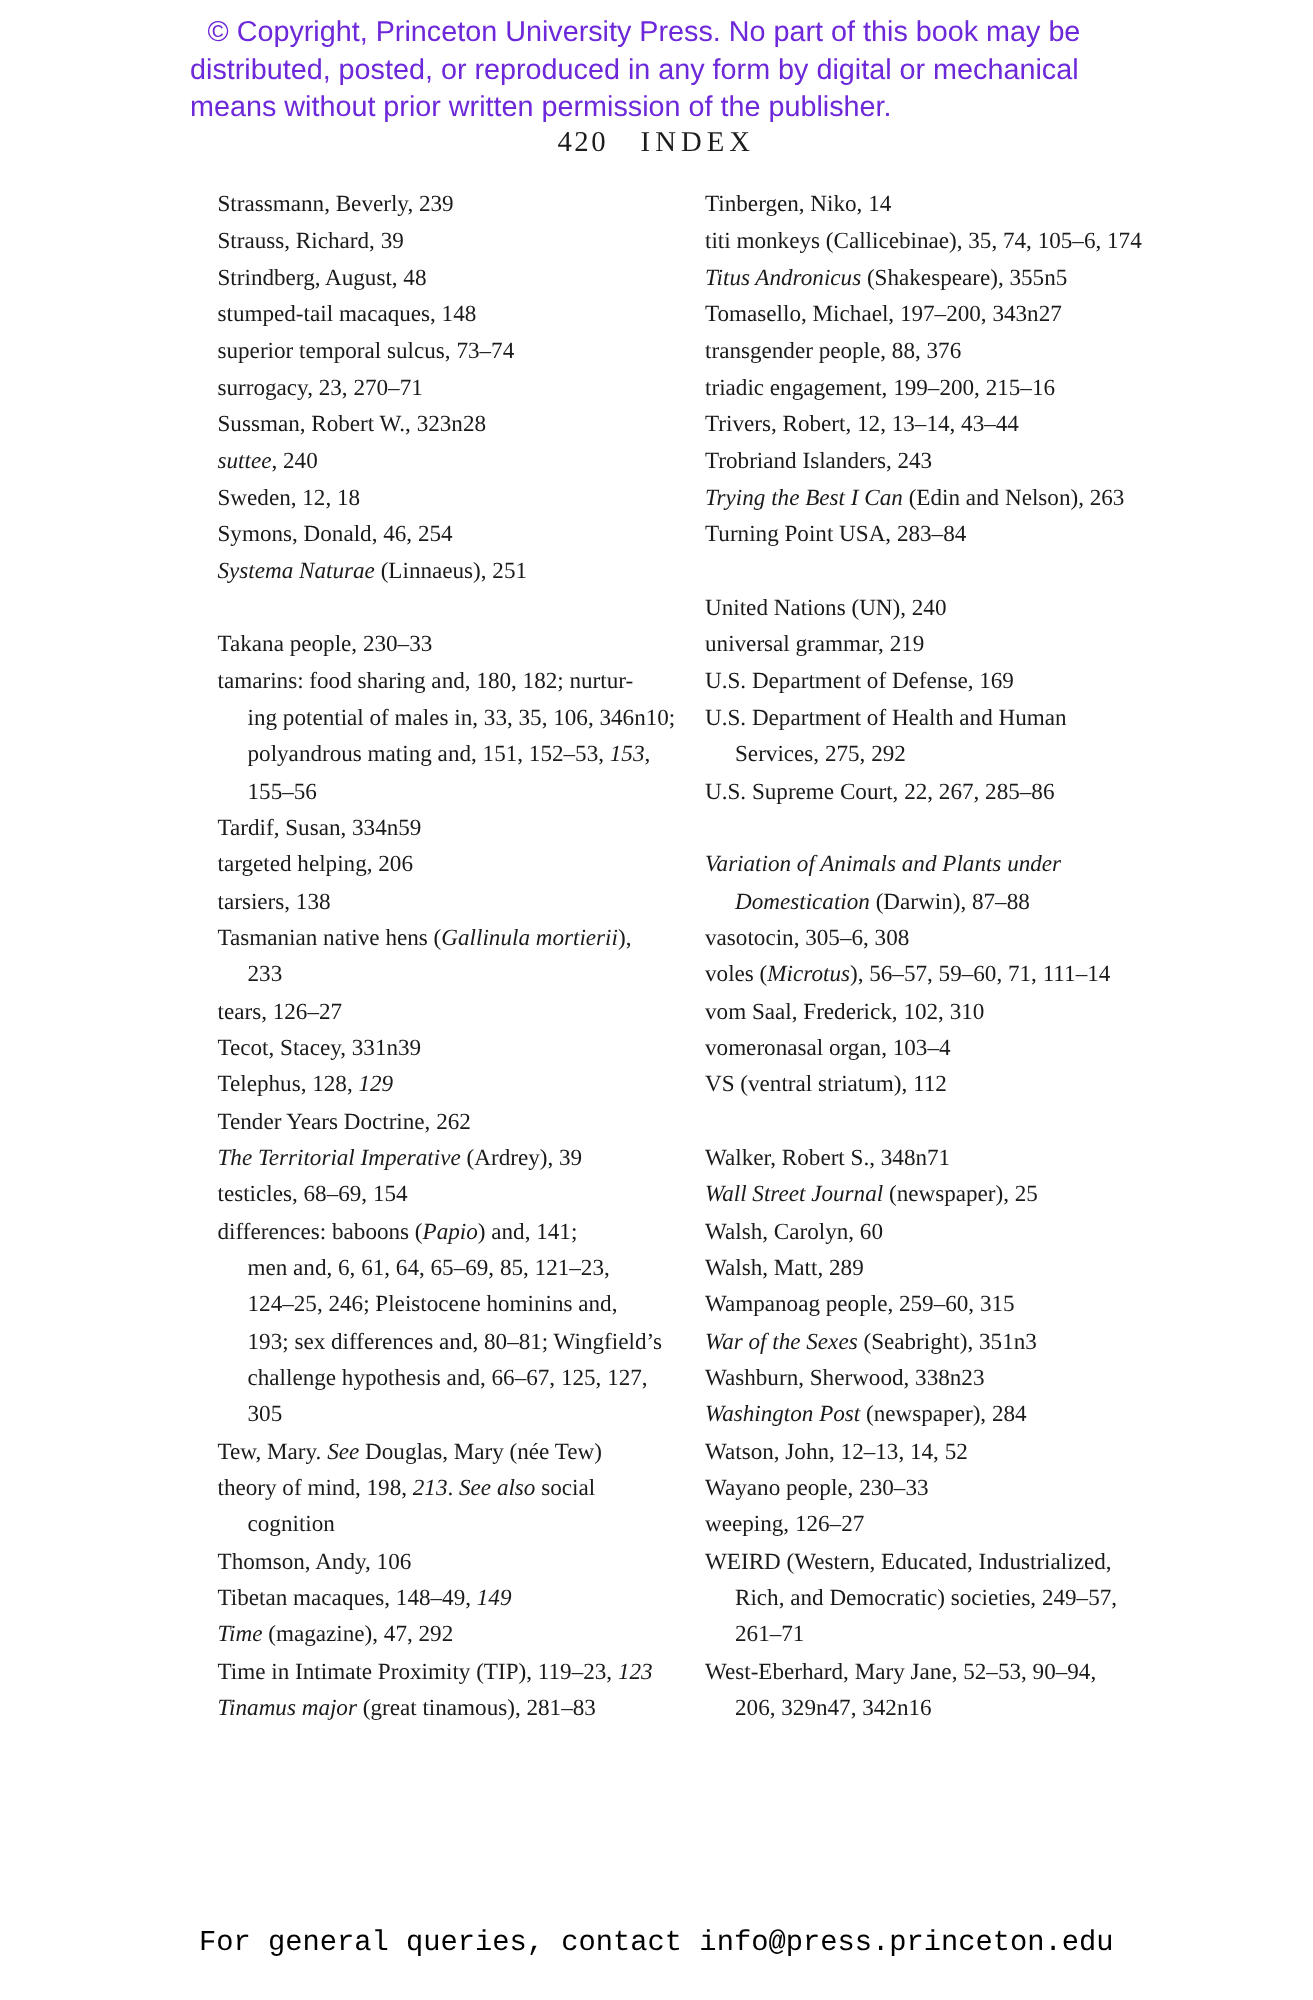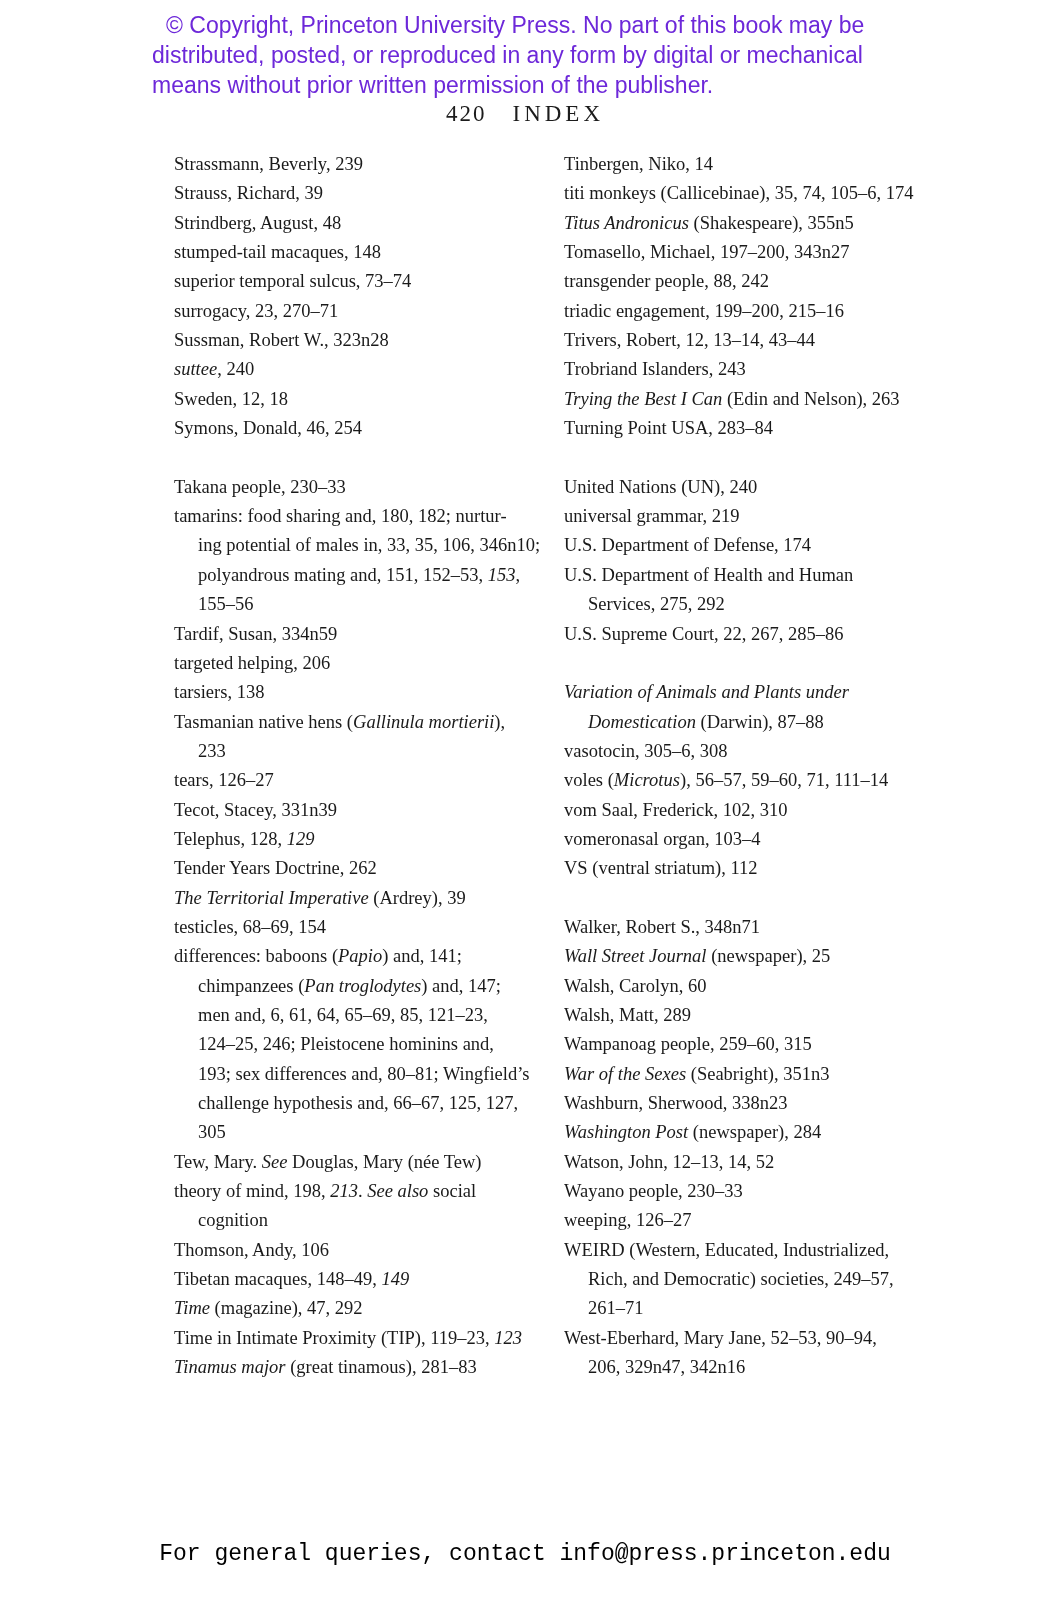--- a/index.html
+++ b/index.html
@@ -83,68 +83,68 @@
       <div class="index-line"><span>Strassmann, Beverly, 239</span></div>
       <div class="index-line"><span>Strauss, Richard, 39</span></div>
       <div class="index-line"><span>Strindberg, August, 48</span></div>
       <div class="index-line"><span>stumped-tail macaques, 148</span></div>
       <div class="index-line"><span>superior temporal sulcus, 73–74</span></div>
       <div class="index-line"><span>surrogacy, 23, 270–71</span></div>
       <div class="index-line"><span>Sussman, Robert W., 323n28</span></div>
       <div class="index-line"><span class="it">suttee</span><span>, 240</span></div>
       <div class="index-line"><span>Sweden, 12, 18</span></div>
       <div class="index-line"><span>Symons, Donald, 46, 254</span></div>
+      <div class="index-line"><span class="it">Systema Naturae</span><span> (Linnaeus), 251</span></div>
       <div class="index-line">&nbsp;</div>
       <div class="index-line"><span>Takana people, 230–33</span></div>
       <div class="index-line"><span>tamarins: food sharing and, 180, 182; nurtur-</span></div>
       <div class="index-line indent"><span>ing potential of males in, 33, 35, 106, 346n10;</span></div>
       <div class="index-line indent"><span>polyandrous mating and, 151, 152–53, </span><span class="it">153</span><span>,</span></div>
       <div class="index-line indent"><span>155–56</span></div>
       <div class="index-line"><span>Tardif, Susan, 334n59</span></div>
       <div class="index-line"><span>targeted helping, 206</span></div>
       <div class="index-line"><span>tarsiers, 138</span></div>
       <div class="index-line"><span>Tasmanian native hens (</span><span class="it">Gallinula mortierii</span><span>),</span></div>
       <div class="index-line indent"><span>233</span></div>
       <div class="index-line"><span>tears, 126–27</span></div>
       <div class="index-line"><span>Tecot, Stacey, 331n39</span></div>
       <div class="index-line"><span>Telephus, 128, </span><span class="it">129</span></div>
       <div class="index-line"><span>Tender Years Doctrine, 262</span></div>
       <div class="index-line"><span class="it">The Territorial Imperative</span><span> (Ardrey), 39</span></div>
       <div class="index-line"><span>testicles, 68–69, 154</span></div>
       <div class="index-line"><span>differences: baboons (</span><span class="it">Papio</span><span>) and, 141;</span></div>
-      <div class="index-line indent"><span>chimpanzees (</span><span class="it">Pan troglodytes</span><span>) and, 147;</span></div>
       <div class="index-line indent"><span>men and, 6, 61, 64, 65–69, 85, 121–23,</span></div>
       <div class="index-line indent"><span>124–25, 246; Pleistocene hominins and,</span></div>
       <div class="index-line indent"><span>193; sex differences and, 80–81; Wingfield’s</span></div>
       <div class="index-line indent"><span>challenge hypothesis and, 66–67, 125, 127,</span></div>
       <div class="index-line indent"><span>305</span></div>
       <div class="index-line"><span>Tew, Mary. </span><span class="it">See</span><span> Douglas, Mary (née Tew)</span></div>
       <div class="index-line"><span>theory of mind, 198, </span><span class="it">213</span><span>. </span><span class="it">See also</span><span> social</span></div>
       <div class="index-line indent"><span>cognition</span></div>
       <div class="index-line"><span>Thomson, Andy, 106</span></div>
       <div class="index-line"><span>Tibetan macaques, 148–49, </span><span class="it">149</span></div>
       <div class="index-line"><span class="it">Time</span><span> (magazine), 47, 292</span></div>
       <div class="index-line"><span>Time in Intimate Proximity (TIP), 119–23, </span><span class="it">123</span></div>
       <div class="index-line"><span class="it">Tinamus major</span><span> (great tinamous), 281–83</span></div>
     </div>
   <div class="col col-right">
       <div class="index-line"><span>Tinbergen, Niko, 14</span></div>
       <div class="index-line"><span>titi monkeys (Callicebinae), 35, 74, 105–6, 174</span></div>
       <div class="index-line"><span class="it">Titus Andronicus</span><span> (Shakespeare), 355n5</span></div>
       <div class="index-line"><span>Tomasello, Michael, 197–200, 343n27</span></div>
-      <div class="index-line"><span>transgender people, 88, 242</span></div>
+      <div class="index-line"><span>transgender people, 88, 376</span></div>
       <div class="index-line"><span>triadic engagement, 199–200, 215–16</span></div>
       <div class="index-line"><span>Trivers, Robert, 12, 13–14, 43–44</span></div>
       <div class="index-line"><span>Trobriand Islanders, 243</span></div>
       <div class="index-line"><span class="it">Trying the Best I Can</span><span> (Edin and Nelson), 263</span></div>
       <div class="index-line"><span>Turning Point USA, 283–84</span></div>
       <div class="index-line">&nbsp;</div>
       <div class="index-line"><span>United Nations (UN), 240</span></div>
       <div class="index-line"><span>universal grammar, 219</span></div>
-      <div class="index-line"><span>U.S. Department of Defense, 174</span></div>
+      <div class="index-line"><span>U.S. Department of Defense, 169</span></div>
       <div class="index-line"><span>U.S. Department of Health and Human</span></div>
       <div class="index-line indent"><span>Services, 275, 292</span></div>
       <div class="index-line"><span>U.S. Supreme Court, 22, 267, 285–86</span></div>
       <div class="index-line">&nbsp;</div>
       <div class="index-line"><span class="it">Variation of Animals and Plants under</span></div>
       <div class="index-line indent"><span class="it">Domestication</span><span> (Darwin), 87–88</span></div>
       <div class="index-line"><span>vasotocin, 305–6, 308</span></div>
       <div class="index-line"><span>voles (</span><span class="it">Microtus</span><span>), 56–57, 59–60, 71, 111–14</span></div>
       <div class="index-line"><span>vom Saal, Frederick, 102, 310</span></div>
       <div class="index-line"><span>vomeronasal organ, 103–4</span></div>

